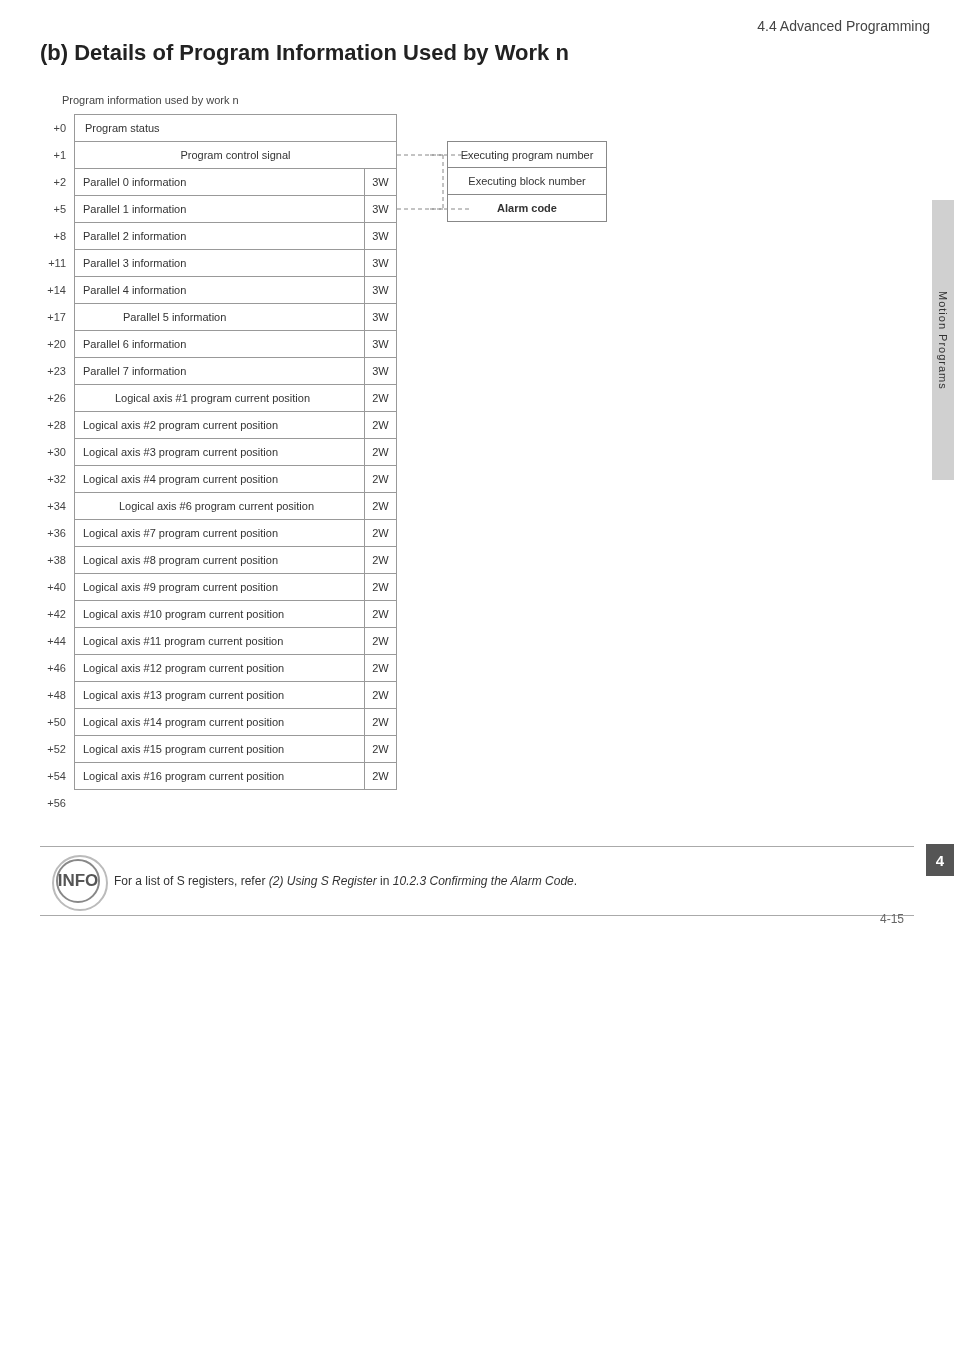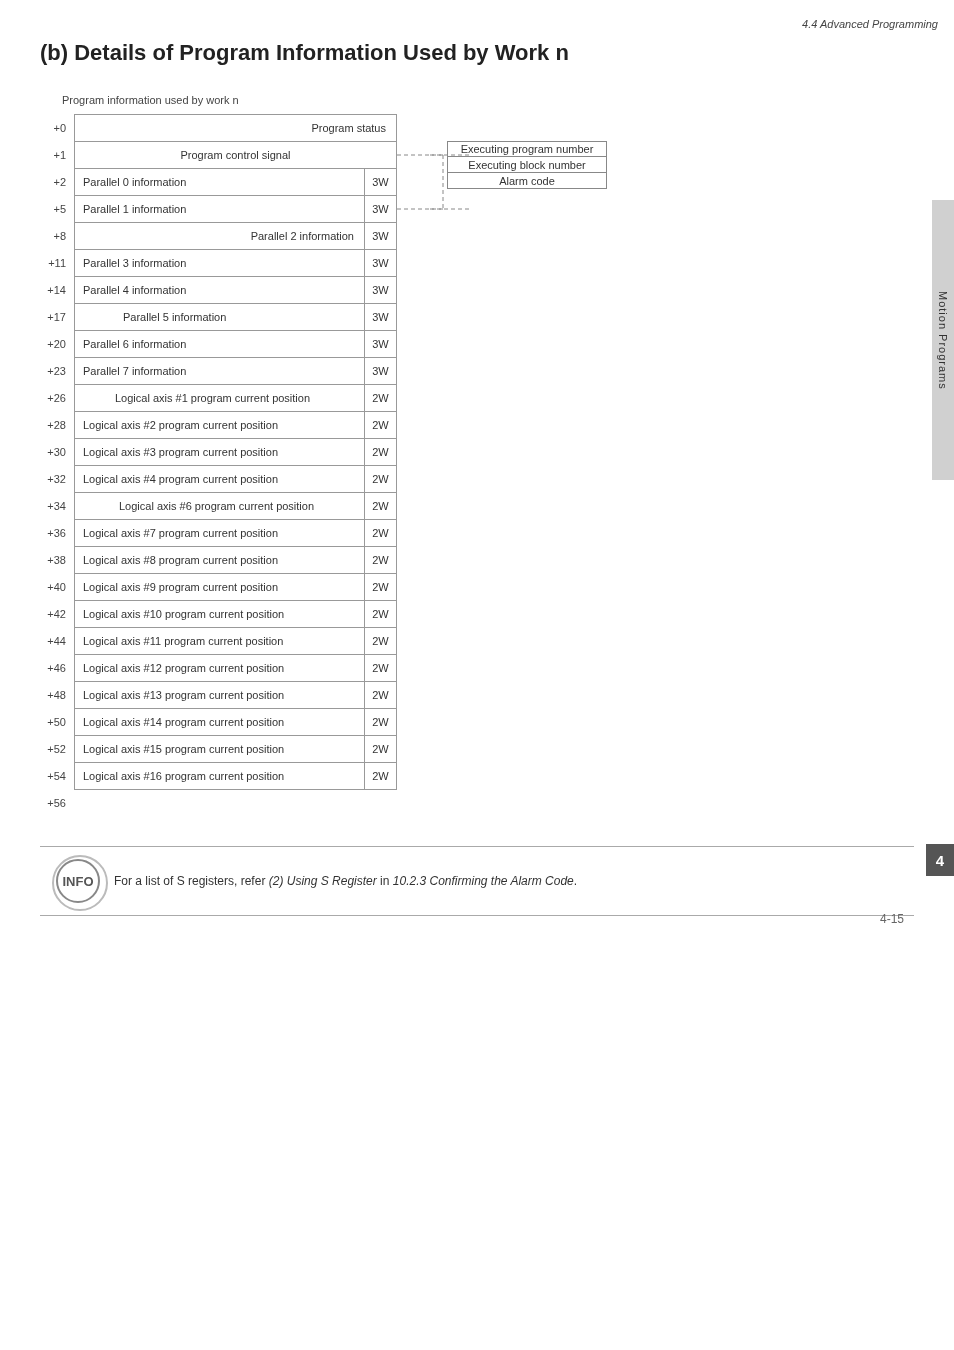--- a/index.html
+++ b/index.html
@@ -14,24 +14,23 @@
     }
 
     .page-container {
       padding: 30px 40px 40px 40px;
       position: relative;
     }
 
     .top-right-label {
       position: absolute;
       top: 18px;
-      right: 16px;
-      font-size: 11px;
+      right: 24px;
+      font-size: 14px;
       color: #444;
-      font-style: italic;
     }
 
     .section-title {
       font-size: 22px;
       font-weight: bold;
       margin-bottom: 28px;
       margin-top: 10px;
       color: #222;
     }
 
@@ -91,21 +90,21 @@
       padding: 3px 4px;
     }
 
     .callout-box {
       border: 1px solid #888;
       padding: 5px 8px;
       font-size: 11px;
       text-align: center;
       background: #fff;
       min-width: 160px;
-      height: 16px;
+      height: 27px;
       display: flex;
       align-items: center;
       justify-content: center;
     }
 
     .info-box {
       display: flex;
       flex-direction: row;
       align-items: center;
       border-top: 1px solid #aaa;
@@ -117,21 +116,21 @@
     }
 
     .info-icon {
       border: 2px solid #888;
       border-radius: 50%;
       width: 44px;
       height: 44px;
       display: flex;
       align-items: center;
       justify-content: center;
-      font-size: 13px;
+      font-size: 17px;
       font-weight: bold;
       margin-right: 14px;
       flex-shrink: 0;
       color: #555;
       position: relative;
     }
 
     .info-icon::before {
       content: '';
       position: absolute;
@@ -252,35 +251,35 @@
           <div class="offset-cell">+48</div>
           <div class="offset-cell">+50</div>
           <div class="offset-cell">+52</div>
           <div class="offset-cell">+54</div>
           <div class="offset-cell">+56</div>
         </div>
 
       <table class="main-table" id="main-table">
         <tbody id="table-body">
         <tr>
-              <td colspan="2" style="text-align: right; min-width: 320px;">Program status</td>
+              <td colspan="2" style="text-align: left; min-width: 320px;">Program status</td>
             </tr>
             <tr>
               <td colspan="2" style="text-align: center; min-width: 320px;">Program control signal</td>
             </tr>
             <tr>
               <td class="label-cell" style="min-width: 290px;">Parallel 0 information</td>
               <td class="size-cell">3W</td>
             </tr>
             <tr>
               <td class="label-cell" style="min-width: 290px;">Parallel 1 information</td>
               <td class="size-cell">3W</td>
             </tr>
             <tr>
-              <td class="label-cell" style="min-width: 290px; text-align: right;">Parallel 2 information</td>
+              <td class="label-cell" style="min-width: 290px;">Parallel 2 information</td>
               <td class="size-cell">3W</td>
             </tr>
             <tr>
               <td class="label-cell" style="min-width: 290px;">Parallel 3 information</td>
               <td class="size-cell">3W</td>
             </tr>
             <tr>
               <td class="label-cell" style="min-width: 290px;">Parallel 4 information</td>
               <td class="size-cell">3W</td>
             </tr>
@@ -368,21 +367,21 @@
         <line x1="0" y1="68" x2="46" y2="68" stroke="#888" stroke-width="1" stroke-dasharray="4,3"></line>
 
         <line x1="46" y1="14" x2="46" y2="68" stroke="#888" stroke-width="1" stroke-dasharray="4,3"></line>
       </svg>
       <div class="callout-box" style="margin-bottom:0;">
         <span>Executing program number</span>
       </div>
       <div class="callout-box" style="margin-bottom:0; border-top:none;">
         <span>Executing block number</span>
       </div>
-      <div class="callout-box" style="margin-bottom:10px; border-top:none;">
+      <div class="callout-box" style="margin-bottom:10px; border-top:none;font-weight:bold;">
         <span>Alarm code</span>
       </div>
     </div>
   </div>
 
   <div class="info-box" style="margin-top:30px;">
     <div class="info-icon">
       <span>INFO</span>
     </div>
     <div class="info-text">

